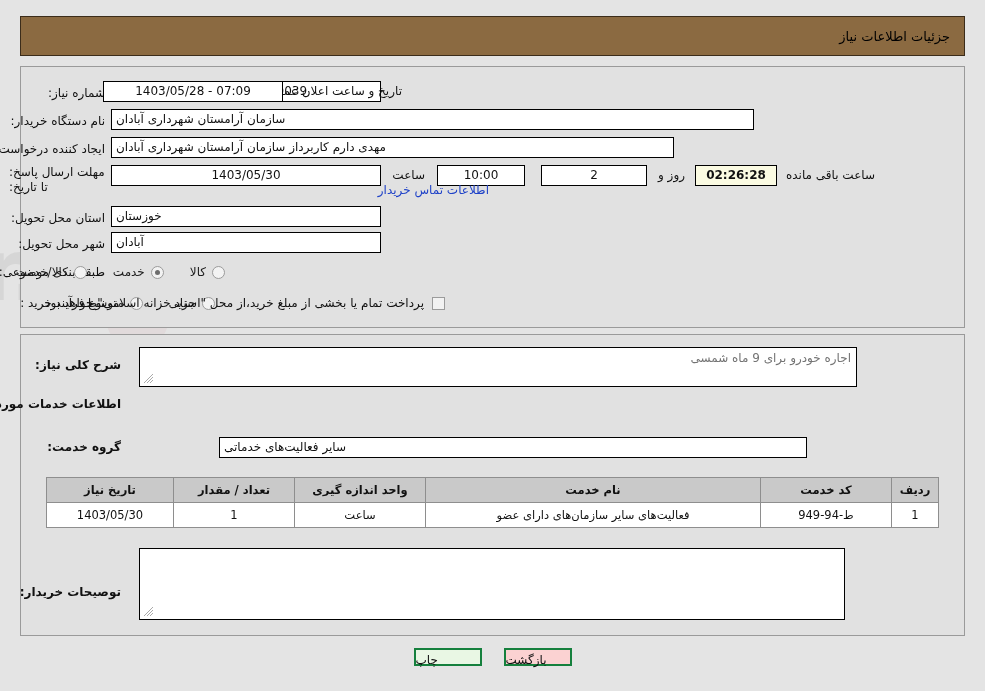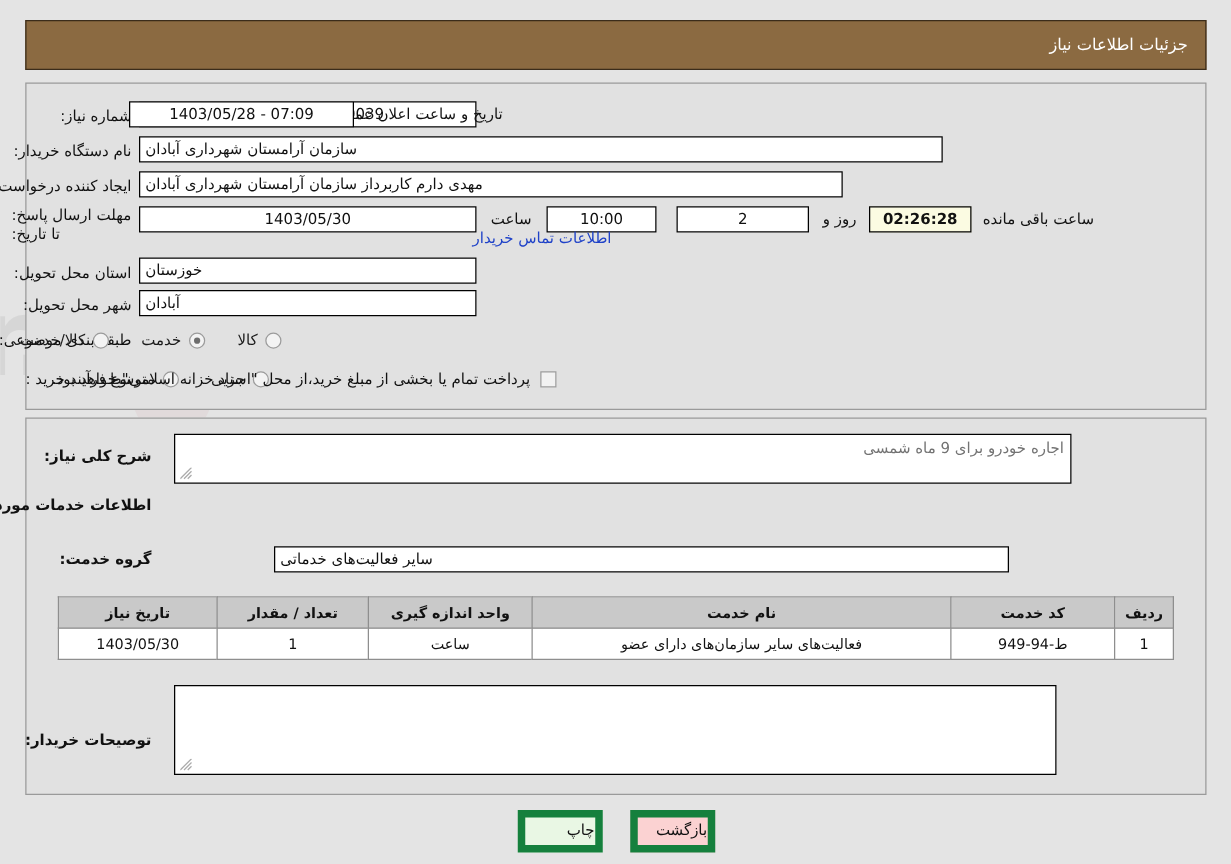--- a/index.html
+++ b/index.html
@@ -36,21 +36,21 @@
     background: #8b6a41;
     border: 1px solid #3b2c1a;
     box-sizing: border-box;
     display: flex;
     align-items: center;
     justify-content: flex-start;
     padding: 0 14px;
     z-index: 2;
   }
   .titlebar .t {
-    color: #ffffff;
+    color: #000000;
     font-size: 13px;
     font-weight: normal;
   }
 
   
   .panel {
     position: absolute;
     background: #e1e1e1;
     border: 1px solid #9a9a9a;
     box-sizing: border-box;
@@ -196,25 +196,25 @@
     position: absolute;
     left: 0; top: 648px;
     width: 985px;
     display: flex;
     justify-content: center;
     gap: 22px;
     z-index: 4;
   }
   .btn {
     min-width: 68px;
-    height: 34px;
+    height: 18px;
     line-height: 20px;
-    text-align: right;
-    font-size: 12px;
-    border: 6px solid #15803d;
+    text-align: left;
+    font-size: 12px;
+    border: 2px solid #15803d;
     box-sizing: border-box;
     cursor: pointer;
     color: #111;
   }
   .btn.back  { background: #fbd2d2; }
   .btn.print { background: #e9f7e4; }
 </style>
 </head>
 <body>
 

